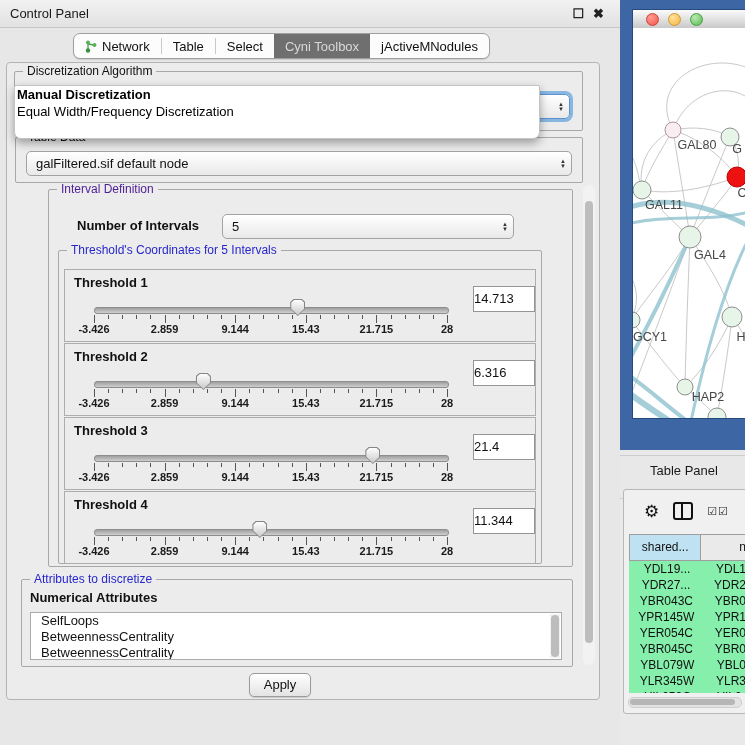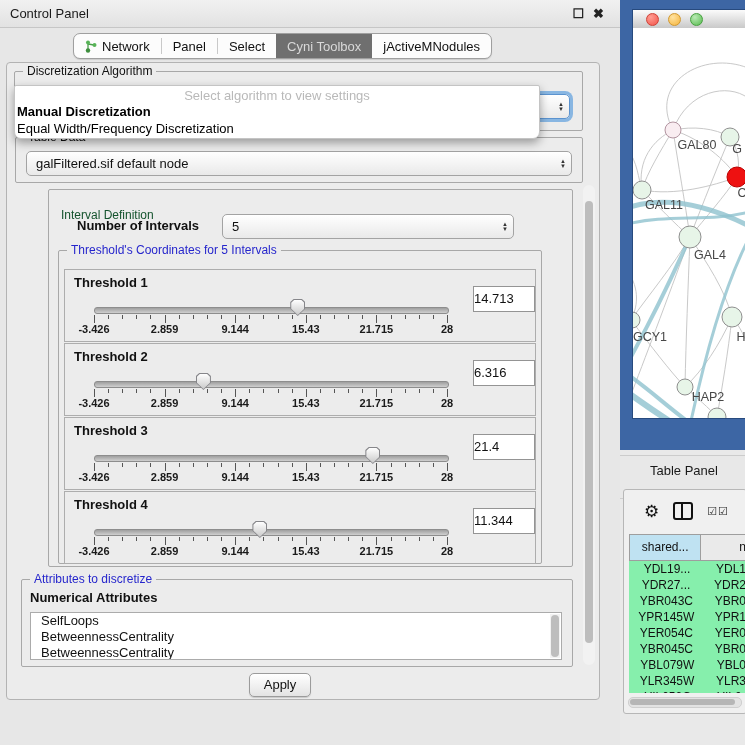--- a/index.html
+++ b/index.html
@@ -25,21 +25,21 @@
   .tabbar .tab.sel{background:#6f6f6f;color:#d9d9d9;}
   .tabbar .sep{width:1px;background:#c9c9c9;margin:4px 0;}
 
   
   #mainpanel{left:6px;top:62px;width:592px;height:636px;background:#ececec;
              border:1px solid #b3b3b3;border-radius:4px;}
 
   .group{position:absolute;border:1px solid #a8a8a8;border-radius:2px;}
   .group>.gtitle{position:absolute;top:-8px;left:8px;background:#ececec;
                  padding:0 4px;font-size:12px;line-height:15px;white-space:nowrap;}
-  .gtitle.green{color:#14532d;margin-top:26px;}
+  .gtitle.green{color:#4c1d95;}
   .gtitle.blue{color:#2626cc;}
 
   
   .combo{position:absolute;height:23px;border:1px solid #a3a3a3;border-radius:5px;
          background:linear-gradient(#ffffff,#e9e9e9);display:flex;align-items:center;
          font-size:13px;box-shadow:inset 0 1px 0 #fff;}
   .combo .cv{padding-left:9px;flex:1;overflow:hidden;white-space:nowrap;}
   .combo .stepper{display:flex;flex-direction:column;align-items:center;justify-content:center;
                   width:16px;color:#333;font-size:6px;line-height:5px;}
   .combo.focused{box-shadow:0 0 0 3px #88b6e2;border-color:#5b93cf;}
@@ -146,21 +146,21 @@
           <line x1="3" y1="3" x2="3" y2="10" stroke="#4a9e4a" stroke-width="1.3"></line>
           <line x1="3" y1="4" x2="9" y2="5" stroke="#4a9e4a" stroke-width="1.3"></line>
           <circle cx="3" cy="2.5" r="2" fill="#57b357"></circle>
           <circle cx="3" cy="10.5" r="2.2" fill="#3e8e3e"></circle>
           <circle cx="9.5" cy="5" r="2" fill="#57b357"></circle>
         </svg>
         <span>Network</span>
       </div>
       <span class="sep"></span>
       <div class="tab">
-        <span>Panel</span>
+        <span>Table</span>
       </div>
       <span class="sep"></span>
       <div class="tab">
         <span>Select</span>
       </div>
       <div class="tab sel">
         <span>Cyni Toolbox</span>
       </div>
       <div class="tab">
         <span>jActiveMNodules</span>
@@ -174,21 +174,20 @@
       <div class="combo focused" style="left:8px;top:22px;width:545px;">
         <span class="cv"></span>
         <span class="stepper">
           <span>▲</span>
             <span>▼</span>
         </span>
       </div>
     </div>
 
     <div id="popup" class="abs">
-      <div class="hint">Select algorithm to view settings</div>
       <div class="opt bold">Manual Discretization</div>
       <div class="opt">Equal Width/Frequency Discretization</div>
     </div>
 
     <div class="group" style="left:8px;top:74px;width:566px;height:44px;">
       <span class="gtitle">Table Data</span>
       <div class="combo" style="left:10px;top:13px;right:10px;">
         <span class="cv">galFiltered.sif default node</span>
         <span class="stepper">
           <span>▲</span>

